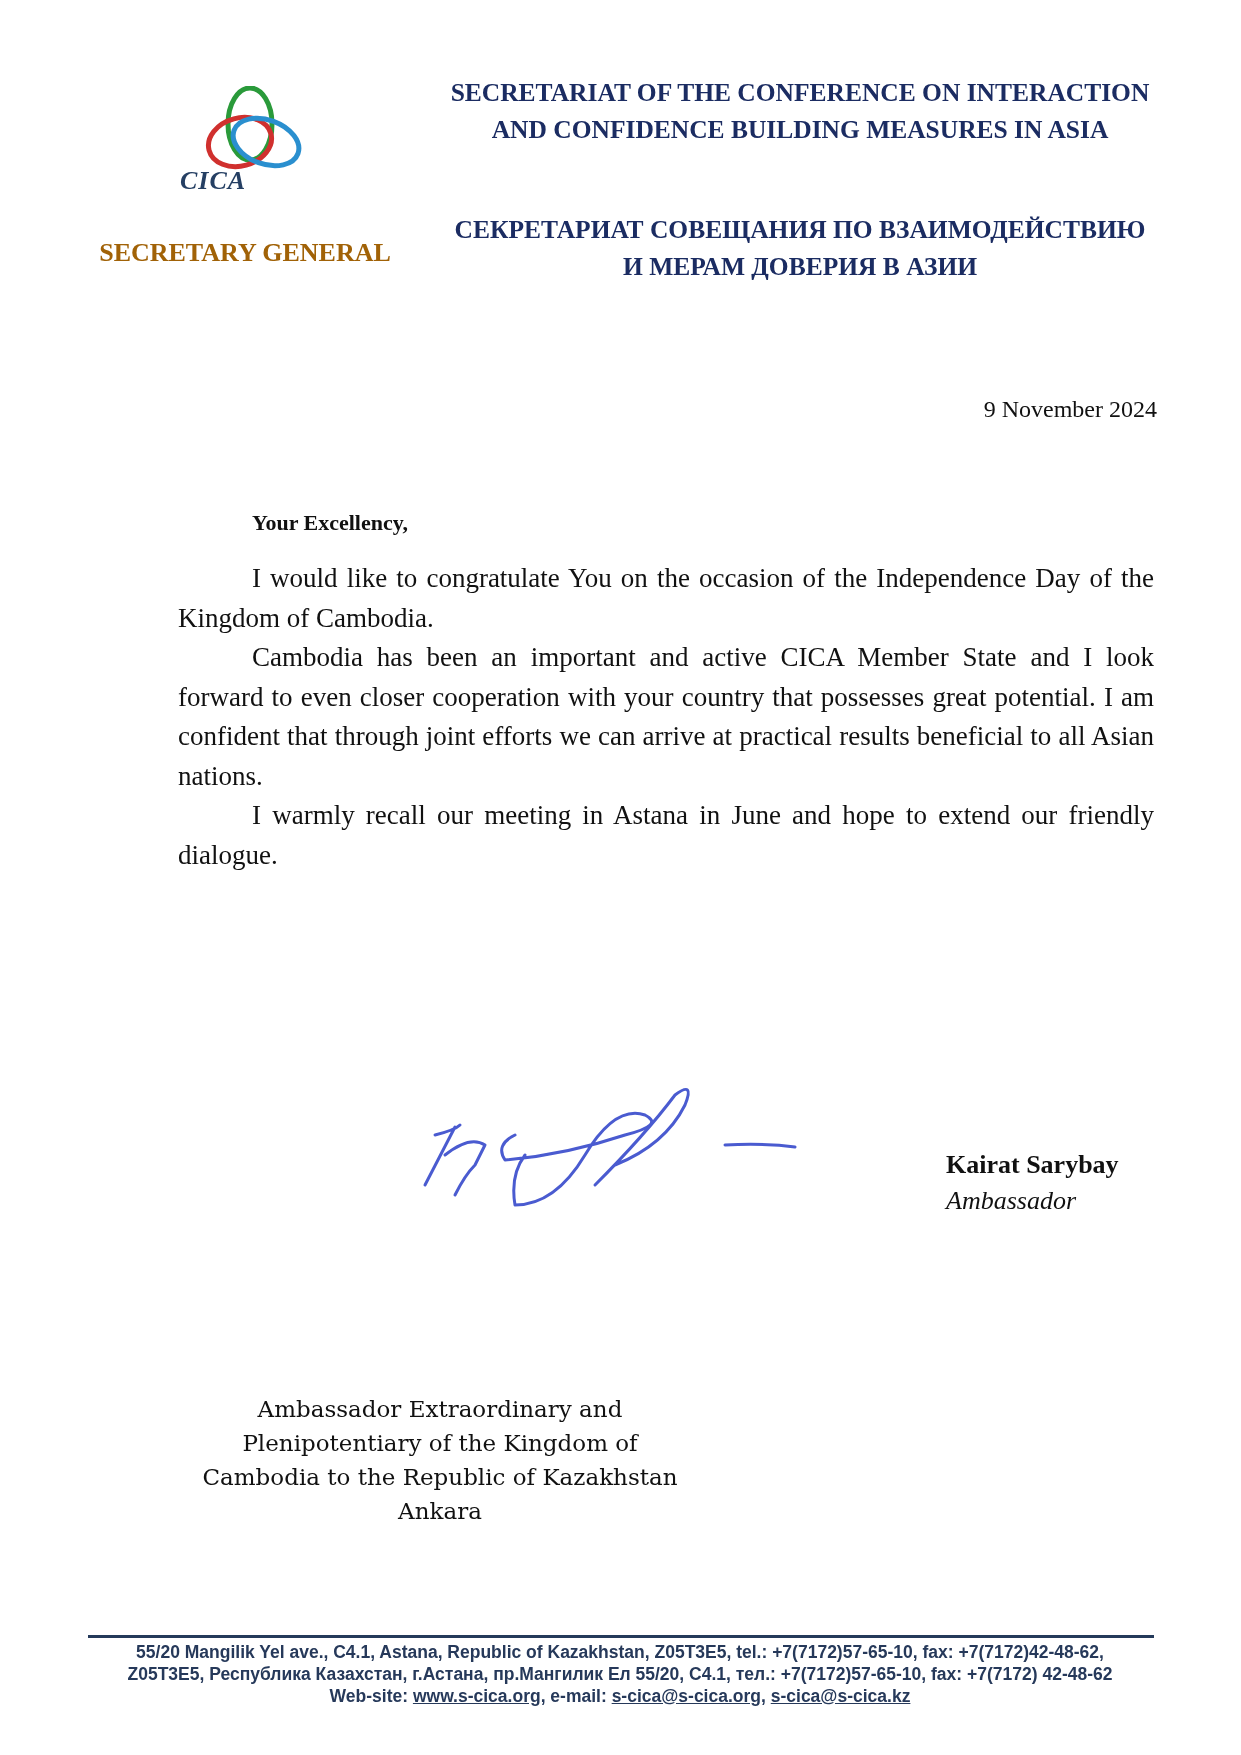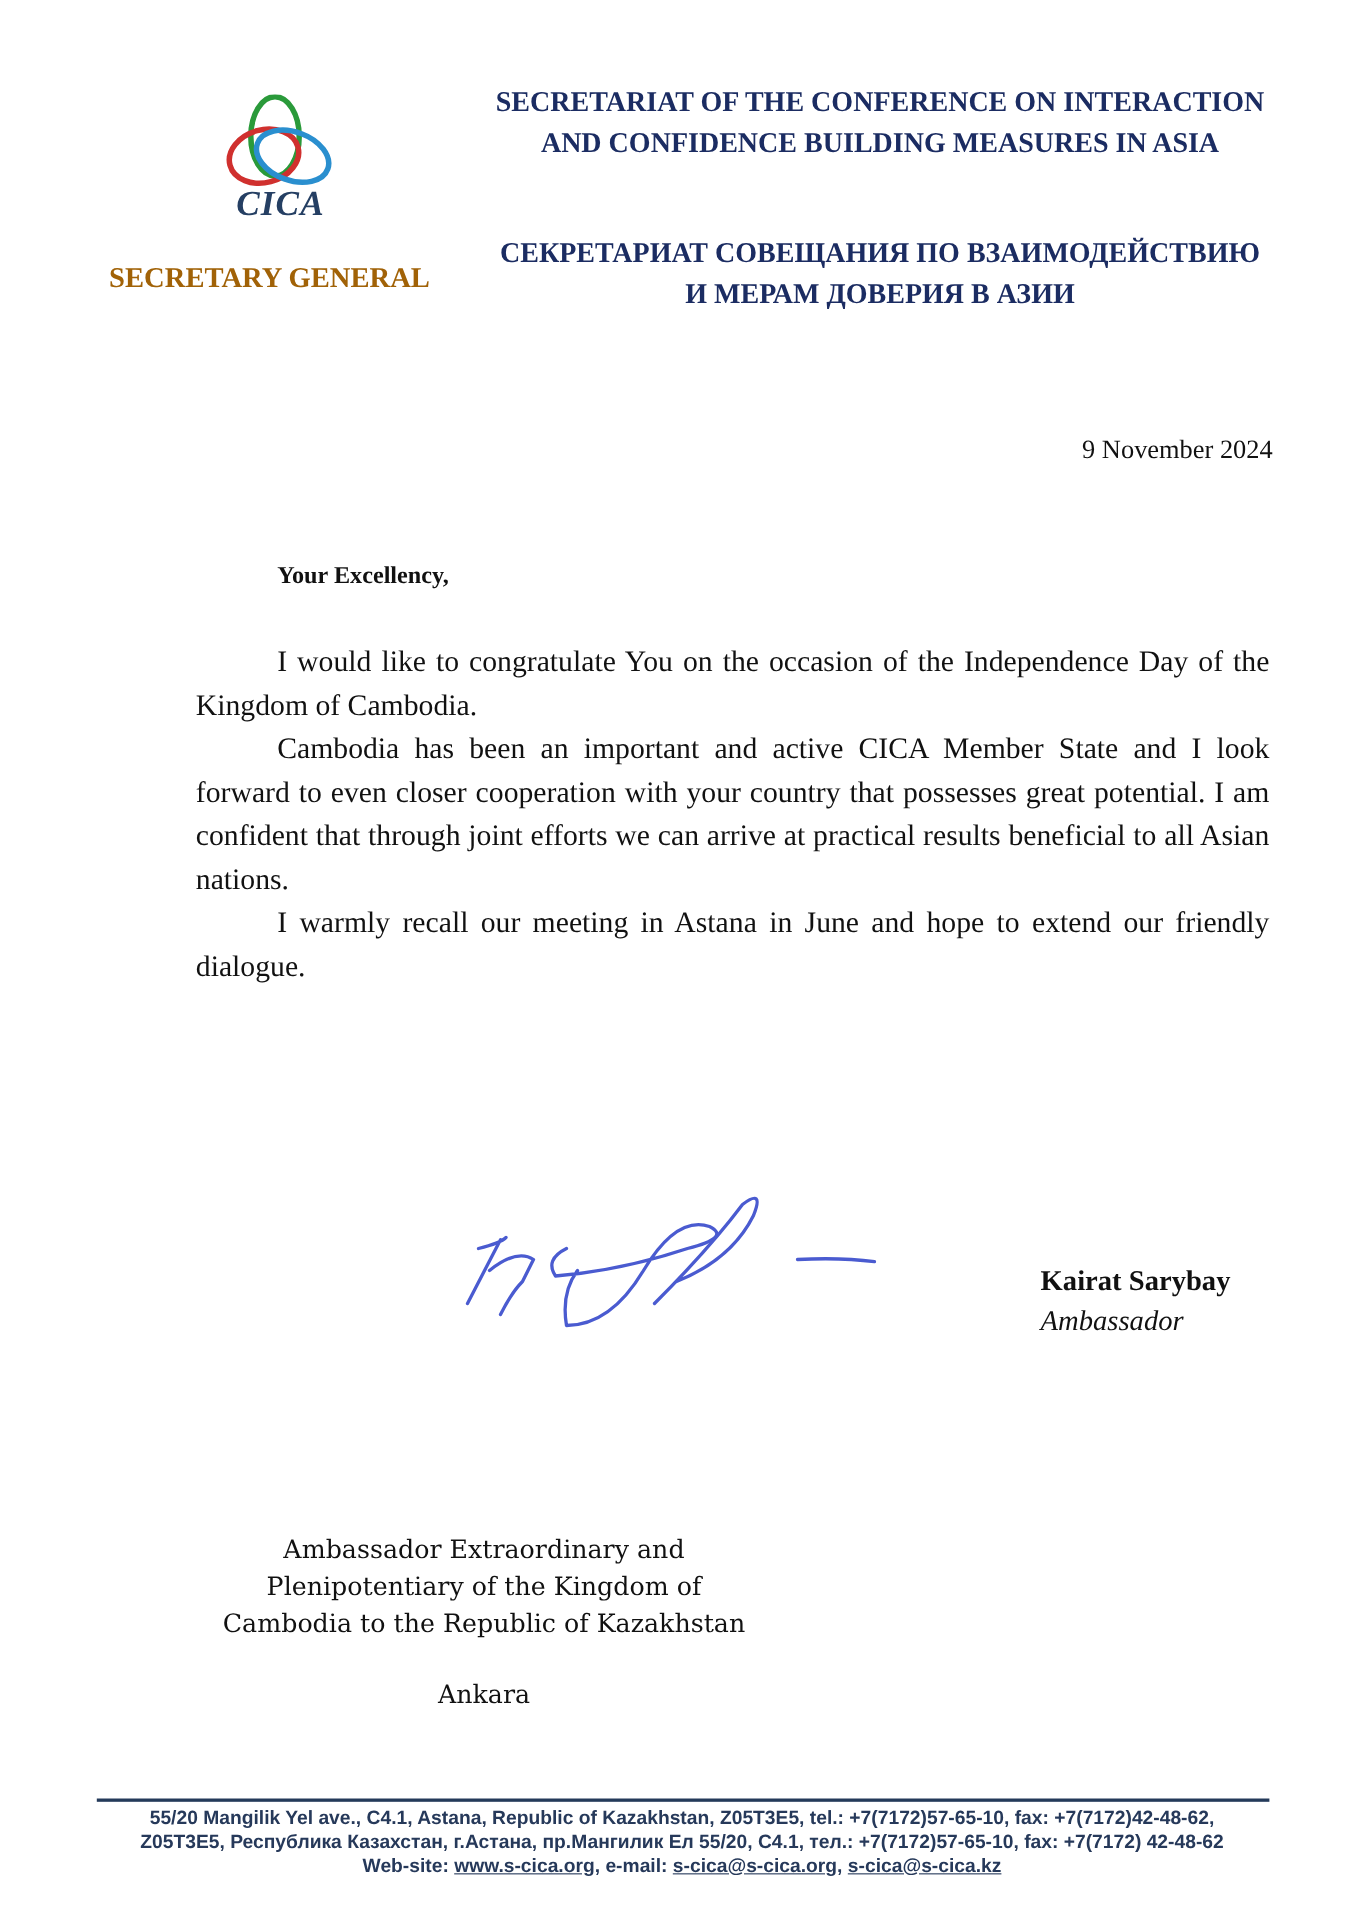--- a/index.html
+++ b/index.html
@@ -2,54 +2,54 @@
 <html><head>
 <meta charset="utf-8">
 <style>
   html, body { margin: 0; padding: 0; background: #ffffff; }
   body { width: 1241px; height: 1755px; position: relative; overflow: hidden;
          font-family: "DejaVu Serif", "Liberation Serif", serif; color: #111; }
   .abs { position: absolute; }
 
   
   .logo { left: 200px; top: 86px; width: 110px; height: 90px; }
-  .logo-text { left: 180px; top: 166px; width: 150px; text-align: center;
+  .logo-text { left: 180px; top: 166px; width: 150px; text-align: left;
                font-family: "Liberation Serif", serif; font-style: italic; font-weight: bold;
-               font-size: 32px; color: #253f63; letter-spacing: 1px; }
+               font-size: 26px; color: #253f63; letter-spacing: 1px; }
   .sec-gen { left: 80px; top: 238px; width: 330px; text-align: center;
              font-family: "Liberation Serif", serif; font-weight: bold; font-size: 26px; color: #a16207; }
   .org { left: 420px; width: 760px; text-align: center;
          font-family: "Liberation Serif", serif; font-weight: bold; font-size: 26px;
          color: #1b2c62; line-height: 37px; transform: scaleX(0.98); }
   .org-en { top: 74px; }
   .org-ru { top: 211px; }
 
   
   .date { right: 84px; top: 396px; font-size: 24px; text-align: left;
           font-family: Liberation Serif, serif; }
 
   
   .salutation { left: 252px; top: 510px; font-family: "Liberation Serif", serif;
                 font-weight: bold; font-size: 22px; }
-  .body-text { left: 178px; top: 582px; width: 976px; font-family: "Liberation Serif", serif;
+  .body-text { left: 178px; top: 559px; width: 976px; font-family: "Liberation Serif", serif;
                font-size: 27px; line-height: 39.5px; text-align: justify; }
   .body-text p { margin: 0; text-indent: 74px; }
 
   
   .signature { left: 415px; top: 1075px; width: 460px; height: 140px; }
   .signer-name { left: 946px; top: 1150px; font-family: "Liberation Serif", serif;
                  font-weight: bold; font-size: 26px; }
   .signer-title { left: 946px; top: 1186px; font-family: "Liberation Serif", serif;
                   font-style: italic; font-size: 26px; }
 
   
   .addressee { left: 170px; top: 1392px; width: 540px; text-align: center;
                font-family: "DejaVu Serif", serif; font-size: 23px; line-height: 34px; }
   .addressee .name { font-weight: bold; }
-  .addressee .city { margin-top: 30px; }
+  .addressee .city { margin-top: 0; }
 
   
   .footer-rule { left: 88px; top: 1635px; width: 1066px; height: 0; border-top: 3px solid #243a5a; }
   .footer { left: 60px; top: 1641px; width: 1120px; text-align: center;
             font-family: "Liberation Sans", sans-serif; font-weight: bold; font-size: 17.5px;
             line-height: 22px; color: #26395a; }
   .footer a { color: #26395a; text-decoration: underline; }
 </style>
 </head>
 <body>

